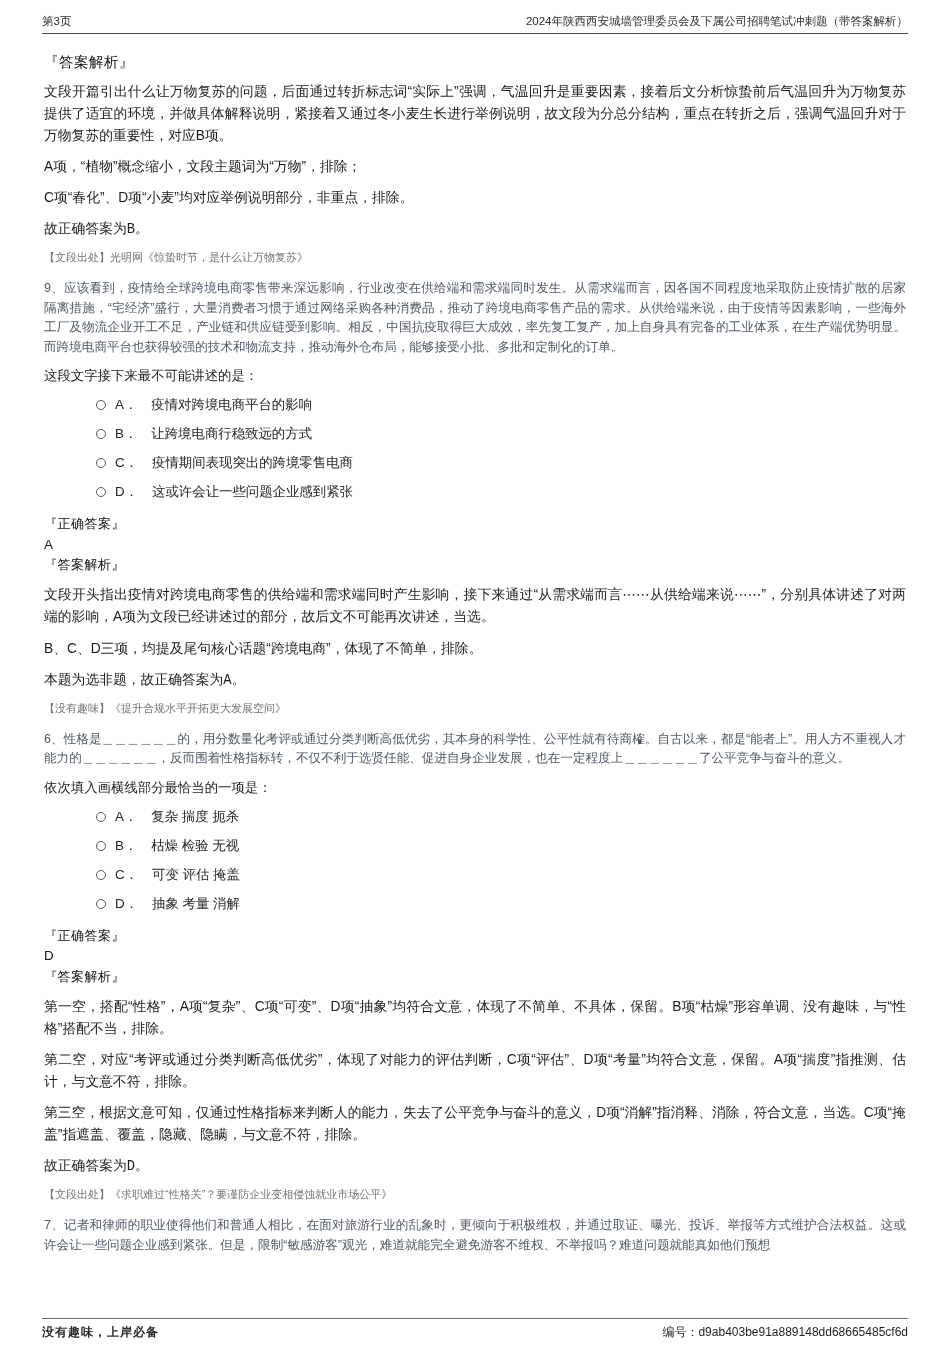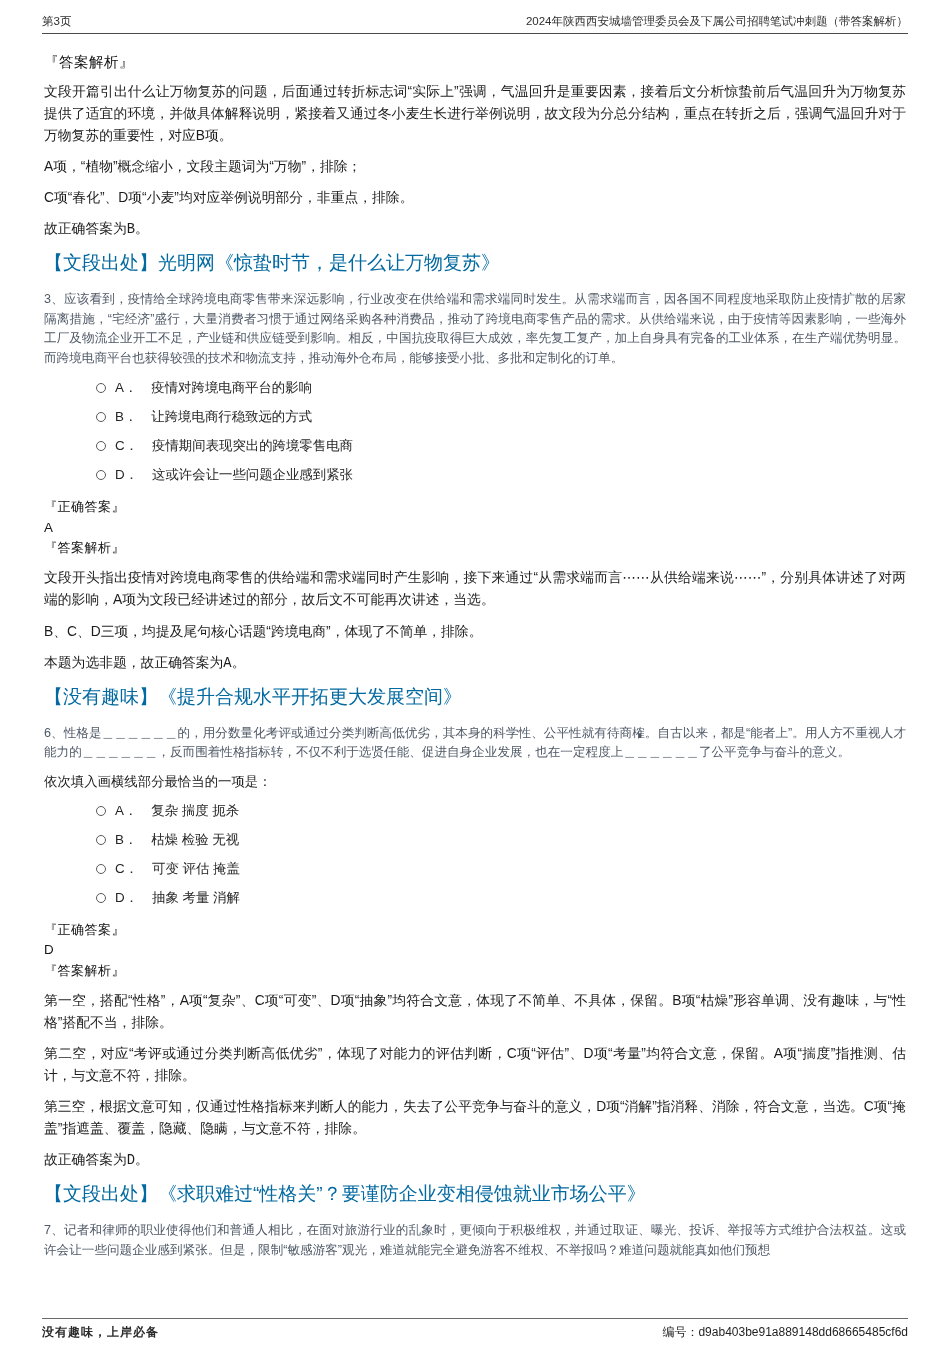--- a/index.html
+++ b/index.html
@@ -17,21 +17,21 @@
     font-size:11.5px; color:#2e2e2e;
   }
   
   .content { padding:6px 44px 0 44px; }
   .sec-label { font-size:14.5px; color:#0f0f0f; margin:13px 0 3px 0; letter-spacing:0.5px; }
   .para {
     font-size:13.8px; line-height:1.6; color:#1c1c1c;
     text-align:justify; margin:9px 0;
   }
   .verdict { font-size:13.8px; color:#1c1c1c; margin:11px 0;font-family:Liberation Mono, monospace; }
-  .source { font-size:19px; color:#0369a1; margin:12px 0 14px 0; }
+  .source { font-size:11px; color:#737373; margin:12px 0 14px 0; }
   .stem {
     font-size:12.6px; line-height:1.55; color:#4e5866;
     text-align:justify; margin:12px 0 8px 0;
   }
   .prompt { font-size:13.4px; color:#222; margin:10px 0 8px 0; }
   .option {
     display:flex; align-items:center; padding-left:52px;
     margin:5px 0; height:24px; font-size:13.4px; color:#262626;
     cursor:default;
   }
@@ -67,21 +67,22 @@
 
   <div class="content">
 
     <div class="sec-label">『答案解析』</div>
     <p class="para">文段开篇引出什么让万物复苏的问题，后面通过转折标志词“实际上”强调，气温回升是重要因素，接着后文分析惊蛰前后气温回升为万物复苏提供了适宜的环境，并做具体解释说明，紧接着又通过冬小麦生长进行举例说明，故文段为分总分结构，重点在转折之后，强调气温回升对于万物复苏的重要性，对应B项。</p>
     <p class="para">A项，“植物”概念缩小，文段主题词为“万物”，排除；</p>
     <p class="para">C项“春化”、D项“小麦”均对应举例说明部分，非重点，排除。</p>
     <p class="verdict">故正确答案为B。</p>
     <p class="source">【文段出处】光明网《惊蛰时节，是什么让万物复苏》</p>
 
-    <p class="stem">3、应该看到，疫情给全球跨境电商零售带来深远影响，行业改变在供给端和需求端同时发生。从需求端而言，因各国不同程度地采取防止疫情扩散的居家隔离措施，“宅经济”盛行，大量消费者习惯于通过网络采购各种消费品，推动了跨境电商零售产品的需求。从供给端来说，由于疫情等因素影响，一些海外工厂及物流企业开工不足，产业链和供应链受到影响。相反，中国抗疫取得巨大成效，率先复工复产，加上自身具有完备的工业体系，在生产端优势明显。而跨境电商平台也获得较强的技术和物流支持，推动海外仓布局，能够接受小批、多批和定制化的订单。</p>
+    <p class="stem">9、应该看到，疫情给全球跨境电商零售带来深远影响，行业改变在供给端和需求端同时发生。从需求端而言，因各国不同程度地采取防止疫情扩散的居家隔离措施，“宅经济”盛行，大量消费者习惯于通过网络采购各种消费品，推动了跨境电商零售产品的需求。从供给端来说，由于疫情等因素影响，一些海外工厂及物流企业开工不足，产业链和供应链受到影响。相反，中国抗疫取得巨大成效，率先复工复产，加上自身具有完备的工业体系，在生产端优势明显。而跨境电商平台也获得较强的技术和物流支持，推动海外仓布局，能够接受小批、多批和定制化的订单。</p>
+    <p class="prompt">这段文字接下来最不可能讲述的是：</p>
 
     <div class="option">
       <span class="radio"></span>
       <span class="opt-label">A．</span>
       <span class="opt-text">疫情对跨境电商平台的影响</span>
     </div>
     <div class="option">
       <span class="radio"></span>
       <span class="opt-label">B．</span>
       <span class="opt-text">让跨境电商行稳致远的方式</span>

